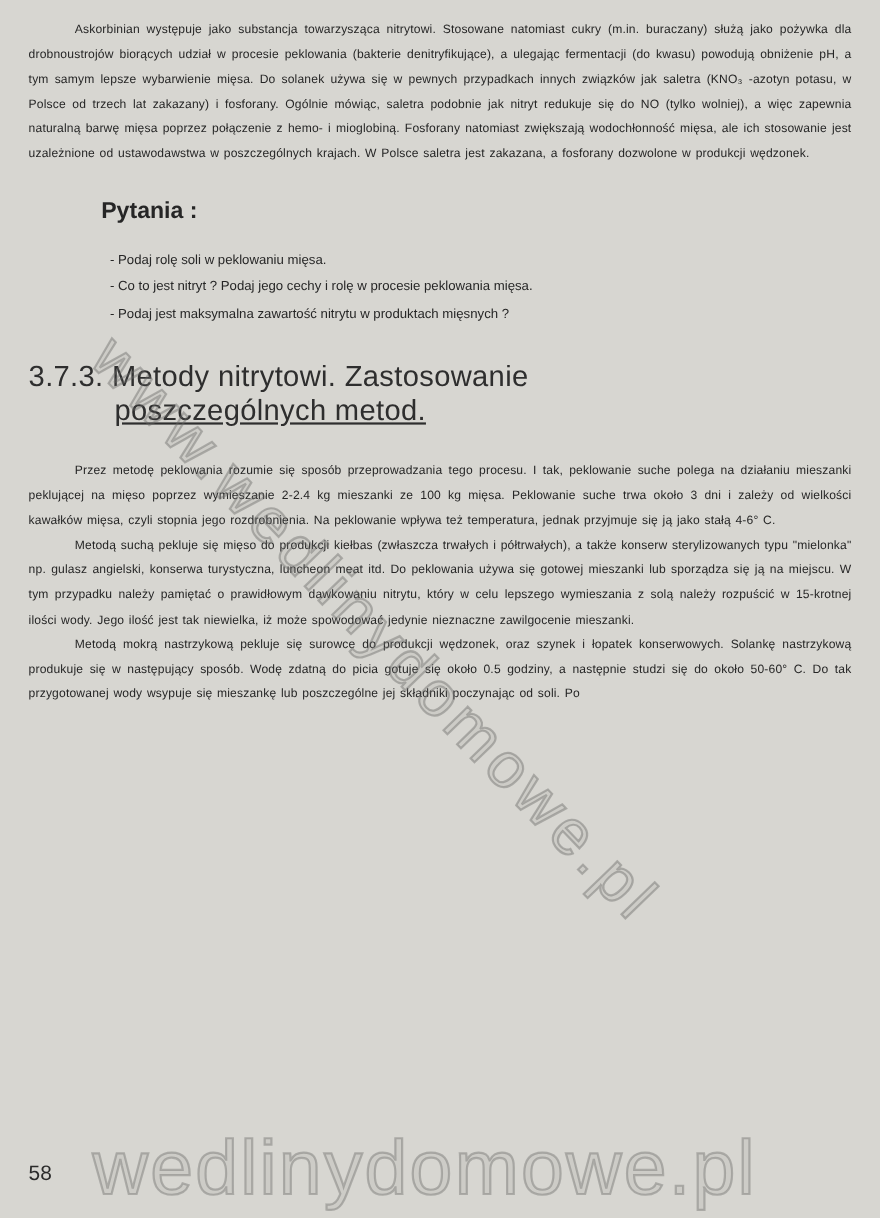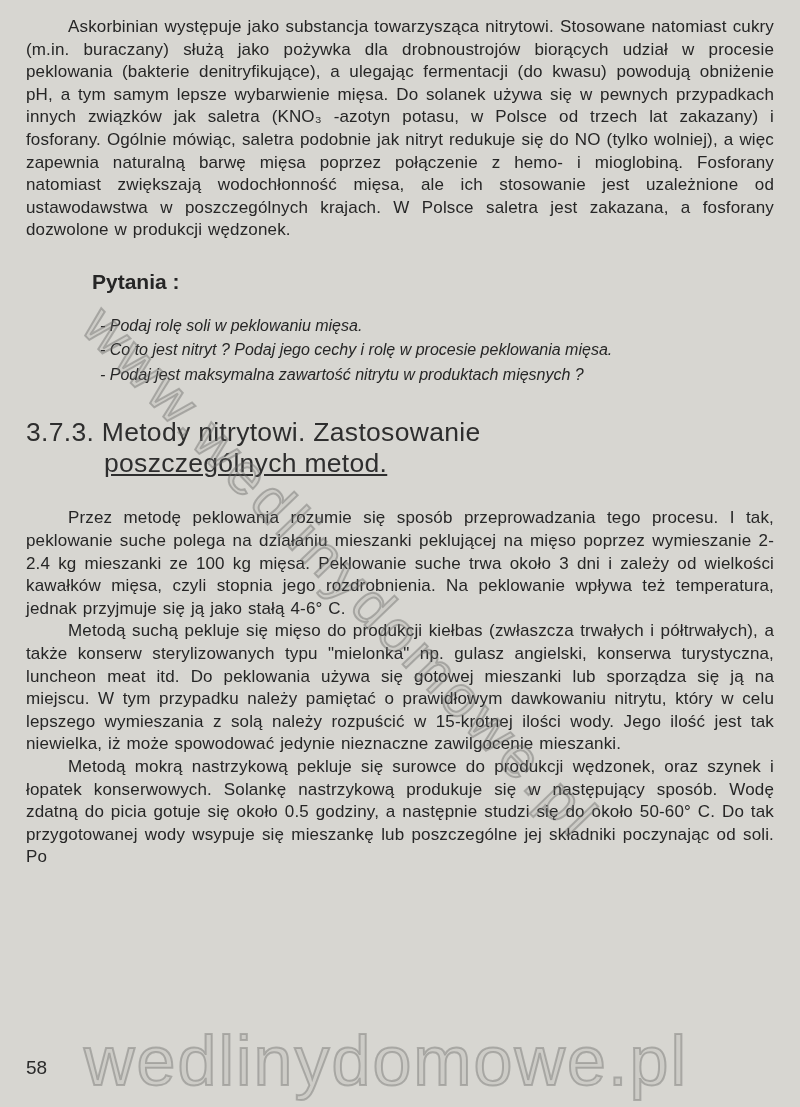--- a/index.html
+++ b/index.html
@@ -15,39 +15,38 @@
     position: relative;
     overflow: hidden;
   }
   .page {
     position: relative;
     padding: 16px 26px 0 26px;
     z-index: 1;
   }
   p.body-text {
     margin: 0;
-    font-size: 17px;
+    font-size: 11px;
     line-height: 22.6px;
     text-align: justify;
     text-indent: 42px;
     letter-spacing: 0.15px;
     word-spacing: 1px;
   }
   .questions-title {
     margin: 28px 0 20px 66px;
     font-size: 21px;
     font-weight: 700;
   }
   .questions {
     margin-left: 74px;
     margin-right: 14px;
   }
   .question {
-    font-style: italic;
-    font-size: 16px;
+    font-size: 12px;
     line-height: 24.5px;
     padding-left: 14px;
     text-indent: -14px;
   }
   h2.section-heading {
     margin: 30px 0 28px 0;
     font-size: 26.5px;
     font-weight: 400;
     line-height: 31px;
     color: #2e2e2e;

